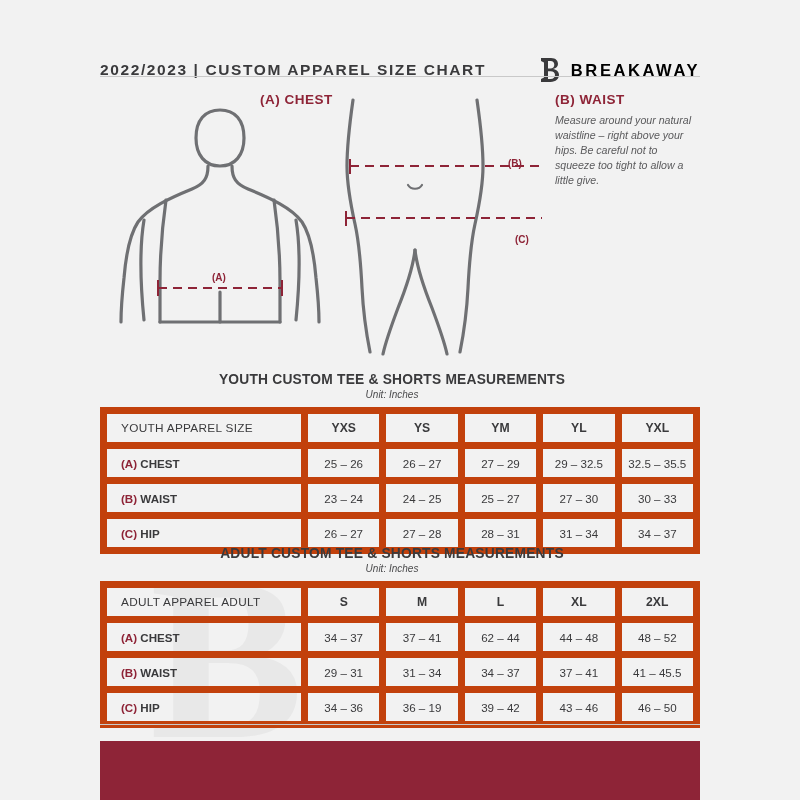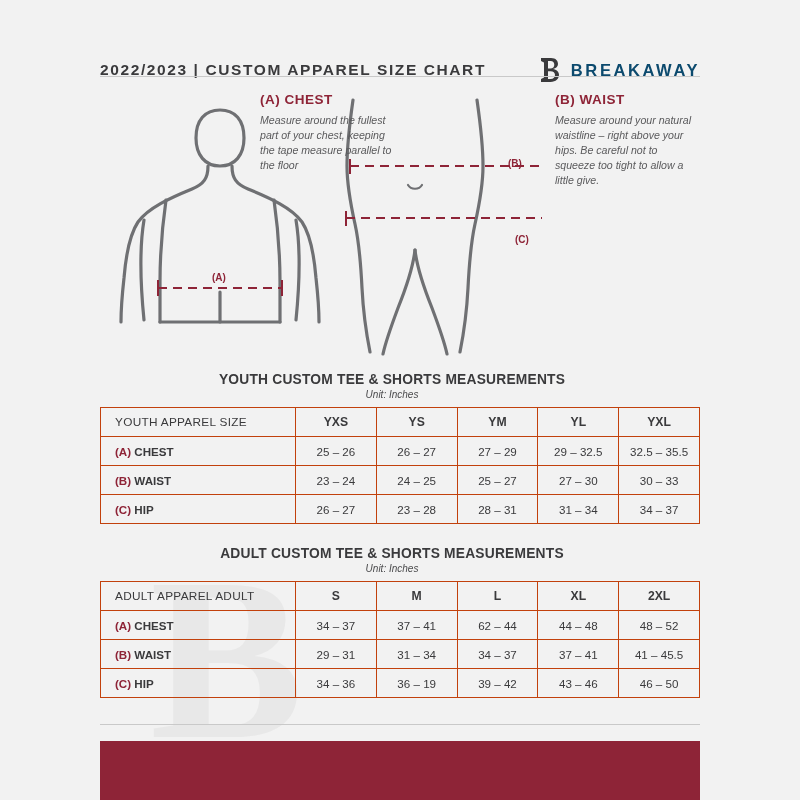--- a/index.html
+++ b/index.html
@@ -67,21 +67,21 @@
   }
   .brand-mark {
     width: 22px;
     height: 26px;
     position: relative;
   }
   .brand-name {
     font-size: 16.5px;
     font-weight: bold;
     letter-spacing: 2.6px;
-    color: #0c4a6e;
+    color: #000000;
   }
   .header-rule {
     position: absolute;
     left: 100px;
     top: 68px;
     width: 600px;
     height: 1px;
     background: #c9c9c9;
     z-index: 3;
   }
@@ -149,21 +149,21 @@
     color: #4a4a4c;
     margin-top: 2px;
     margin-bottom: 7px;
   }
   table.size {
     width: 600px;
     border-collapse: collapse;
     table-layout: fixed;
   }
   table.size th, table.size td {
-    border: 1px solid #c2410c;
+    border: 7px solid #c2410c;
     height: 28px;
     font-size: 11.6px;
     color: #3a3a3c;
     text-align: center;
     padding: 0;
   }
   table.size th:first-child, table.size td:first-child {
     text-align: left;
     padding-left: 14px;
     width: 180px;
@@ -279,21 +279,20 @@
           <line x1="246" y1="129" x2="246" y2="144"></line>
         </g>
       </svg>
 
       <div class="dimlabel" style="left:112px; top:190px;">(A)</div>
       <div class="dimlabel" style="left:408px; top:76px;">(B)</div>
       <div class="dimlabel" style="left:415px; top:152px;">(C)</div>
 
       <div class="callout c-chest">
         <div class="callout-title">(A) CHEST</div>
-        <div class="callout-body">Measure around the fullest part of your chest, keeping the tape measure parallel to the floor</div>
       </div>
       <div class="callout c-waist">
         <div class="callout-title">(B) WAIST</div>
         <div class="callout-body">Measure around your natural waistline – right above your hips. Be careful not to squeeze too tight to allow a little give.</div>
       </div>
     </div>
 
     <div class="section sec-youth">
       <div class="tbl-title">YOUTH CUSTOM TEE &amp; SHORTS MEASUREMENTS</div>
       <div class="tbl-unit">Unit: Inches</div>
@@ -321,21 +320,21 @@
             <td><span class="tag">(B)</span> <span class="rowlabel">WAIST</span></td>
             <td>23 – 24</td>
             <td>24 – 25</td>
             <td>25 – 27</td>
             <td>27 – 30</td>
             <td>30 – 33</td>
           </tr>
           <tr>
             <td><span class="tag">(C)</span> <span class="rowlabel">HIP</span></td>
             <td>26 – 27</td>
-            <td>23 – 28</td>
+            <td>27 – 28</td>
             <td>28 – 31</td>
             <td>31 – 34</td>
             <td>34 – 37</td>
           </tr>
         </tbody>
       </table>
     </div>
 
     <div class="section sec-adult">
       <div class="tbl-title">ADULT CUSTOM TEE &amp; SHORTS MEASUREMENTS</div>

